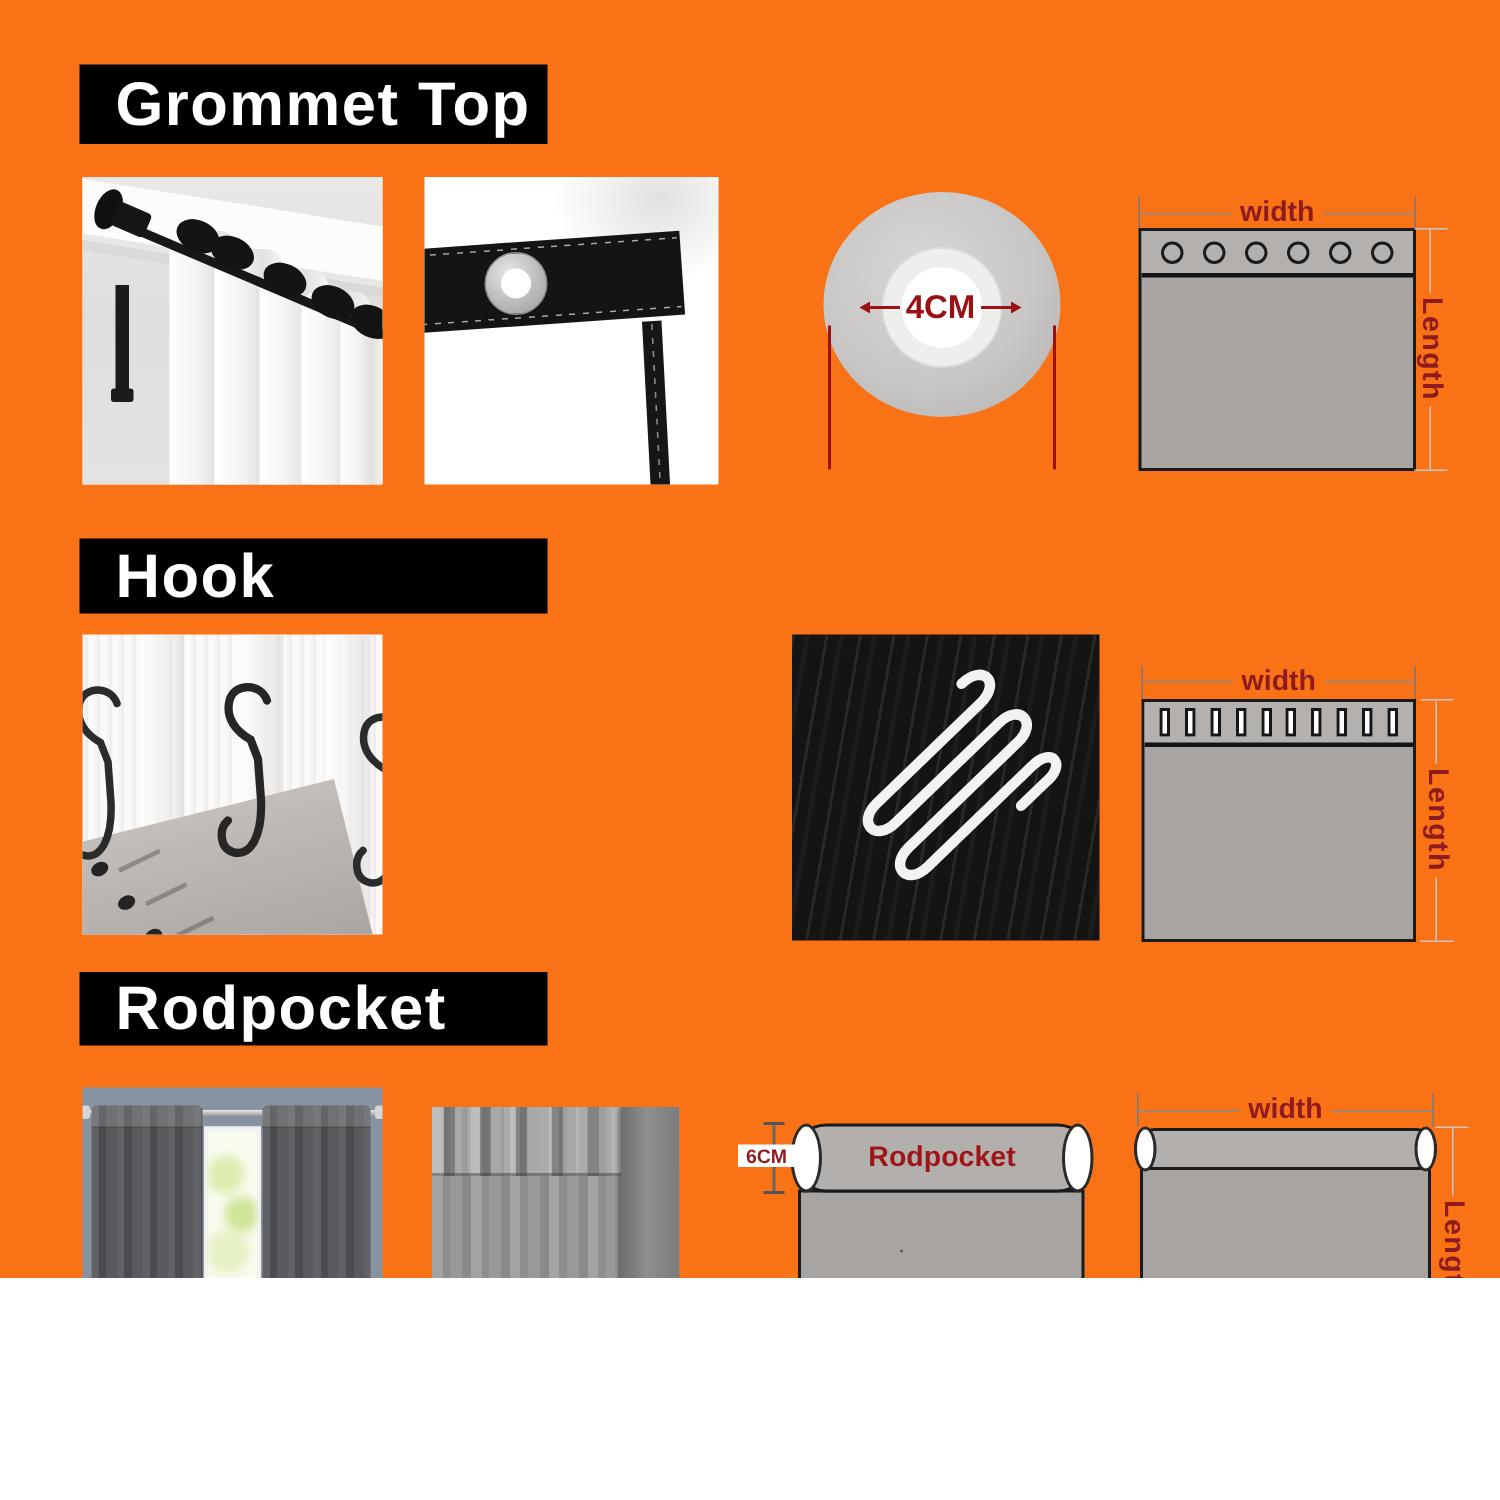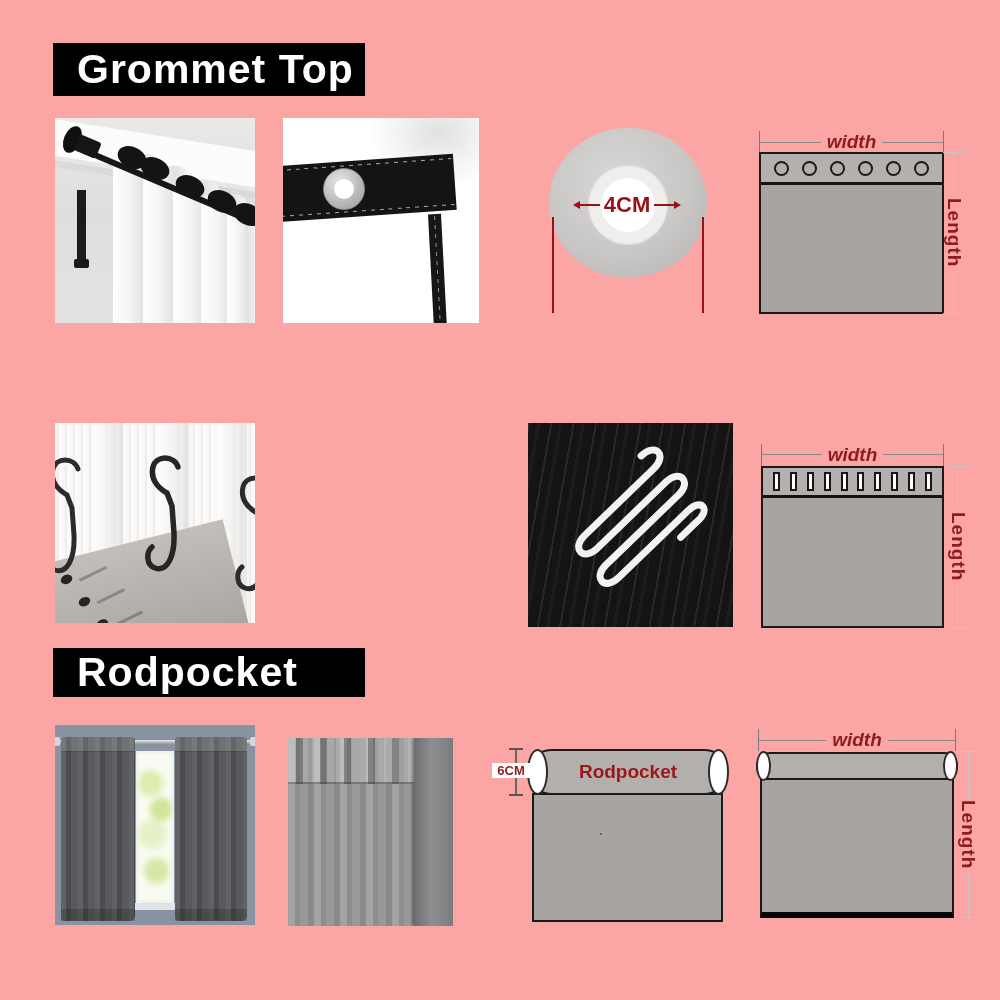--- a/index.html
+++ b/index.html
@@ -1,18 +1,18 @@
 <!DOCTYPE html>
 <html><head>
 <meta charset="utf-8">
 <style>
   * { box-sizing: border-box; margin: 0; padding: 0; }
   html,body { background:#fff; }
   #canvas {
-    position: relative; width: 1000px; height: 1000px; background: #fca5a5;
+    position: relative; width: 1000px; height: 852px; background: #f97316;
     font-family: "Liberation Sans", sans-serif; overflow: hidden;
   }
   
   .banner { position:absolute; left:53px; width:312px; background:#000;
     color:#fff; font-weight:bold; font-size:41px; letter-spacing:1px;
     display:flex; align-items:center; padding-left:24px; }
   #b1 { top:43px; height:53px; }
   #b2 { top:359px; height:50px; }
   #b3 { top:648px; height:49px; }
 
@@ -22,21 +22,21 @@
     border-bottom:3px solid #141414; display:flex; align-items:center;
     justify-content:space-evenly; }
   .gcircle { width:15px; height:15px; border:2px solid #1a1a1a; border-radius:50%; }
   .slit { width:7px; height:19px; background:#fff; border:2px solid #161616; }
 
   .wdim { position:absolute; display:flex; align-items:center;
     color:#8e1b1e; font-weight:bold; font-size:19px; }
   .wdim i { display:block; }
   .wdim .tick { width:1px; height:22px; background:#787878; }
   .wdim .wline { flex:1; height:1px; background:#8a8a8a; }
-  .wdim span { margin:0 6px;font-style:italic; }
+  .wdim span { margin:0 6px; }
 
   .ldim { position:absolute; display:flex; flex-direction:column; align-items:center;
     color:#8e1b1e; font-weight:bold; font-size:19px; }
   .ldim i { display:block; }
   .ldim .tick { height:1px; width:22px; background:#c6c6c6; }
   .ldim .lline { flex:1; width:1px; background:#c6c6c6; }
   .ldim span { writing-mode:vertical-rl; margin:3px 0; letter-spacing:1px; }
 
   
   .rrow { position:absolute; display:flex; align-items:center;
@@ -255,20 +255,23 @@
     </div>
   </div>
   <div class="ldim" style="left:942px;top:152px;width:23px;height:162px;">
     <i class="tick"></i>
       <i class="lline"></i>
       <span>Length</span>
       <i class="lline"></i>
       <i class="tick"></i>
   </div>
 
+  <div class="banner" id="b2">
+    <span>Hook</span>
+  </div>
 
   <div class="photo" id="p3">
     <div class="p3-pleat" style="left:38px;"></div>
     <div class="p3-pleat" style="left:104px;"></div>
     <div class="p3-pleat" style="left:162px;"></div>
     <div class="p3-wedge">
       <div class="p3-snap" style="left:38px;top:16px;"></div>
       <div class="p3-smudge" style="left:56px;top:20px;"></div>
       <div class="p3-snap" style="left:50px;top:42px;"></div>
       <div class="p3-smudge" style="left:68px;top:46px;"></div>

